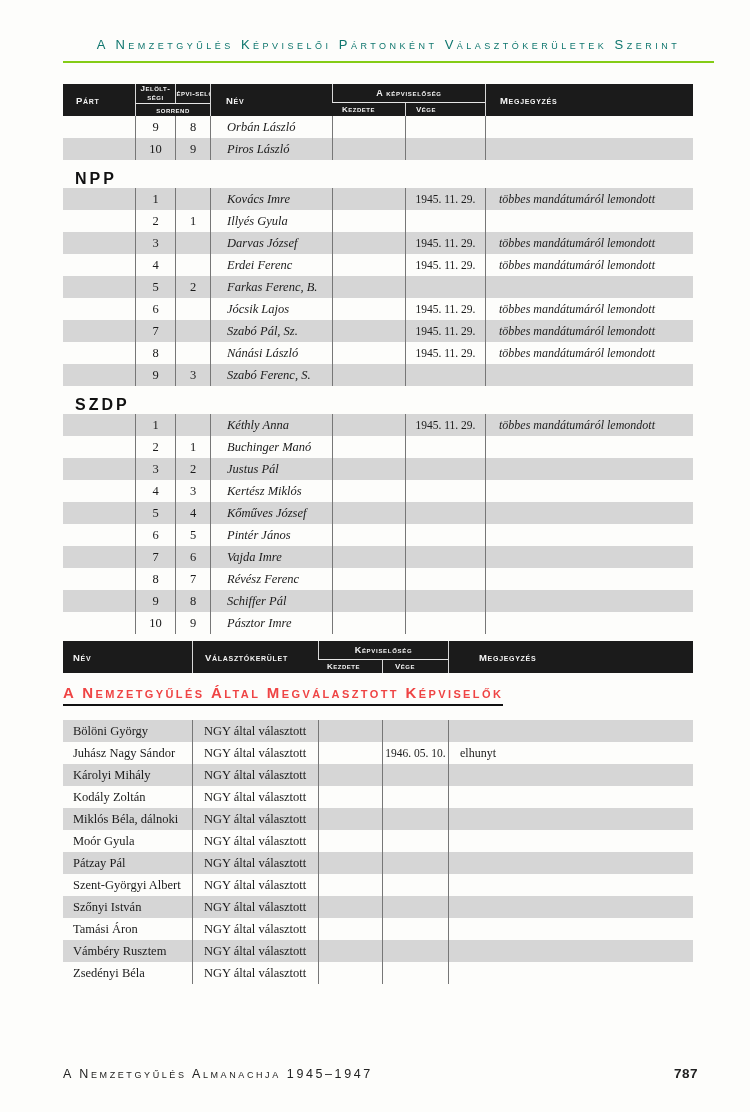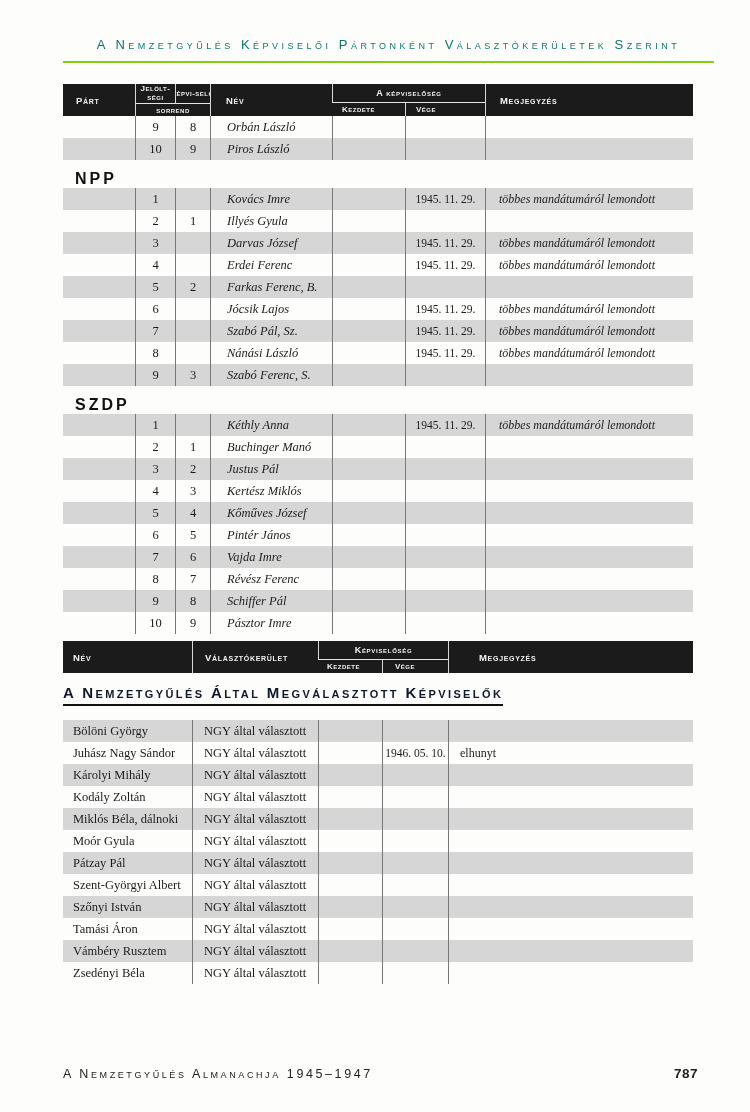--- a/index.html
+++ b/index.html
@@ -70,21 +70,21 @@
   
   .sec-label {
     height:14px; line-height:14px; margin:12px 0 2px 0; padding-left:12px;
     font-family:"Liberation Sans","DejaVu Sans",sans-serif;
     font-weight:bold; font-size:16px; letter-spacing:3px; color:#111;
   }
   .ngy-heading-wrap { margin-top:11px; height:29px; }
   .ngy-heading {
     display:inline-block; border-bottom:2px solid #111; padding-bottom:3px;
     font-family:"Liberation Sans","DejaVu Sans",sans-serif;
-    font-variant:small-caps; font-weight:bold; font-size:15px; letter-spacing:2.4px; color:#0f172a;
+    font-variant:small-caps; font-weight:bold; font-size:15px; letter-spacing:2.4px; color:#ef4444;
     white-space:nowrap;
   }
   .t2-rows { margin-top:7px; }
 
   
   .page-footer {
     position:absolute; left:63px; right:52px; top:1066px;
     display:flex; justify-content:space-between; align-items:baseline;
     font-family:"Liberation Sans","DejaVu Sans",sans-serif; color:#222;
   }

